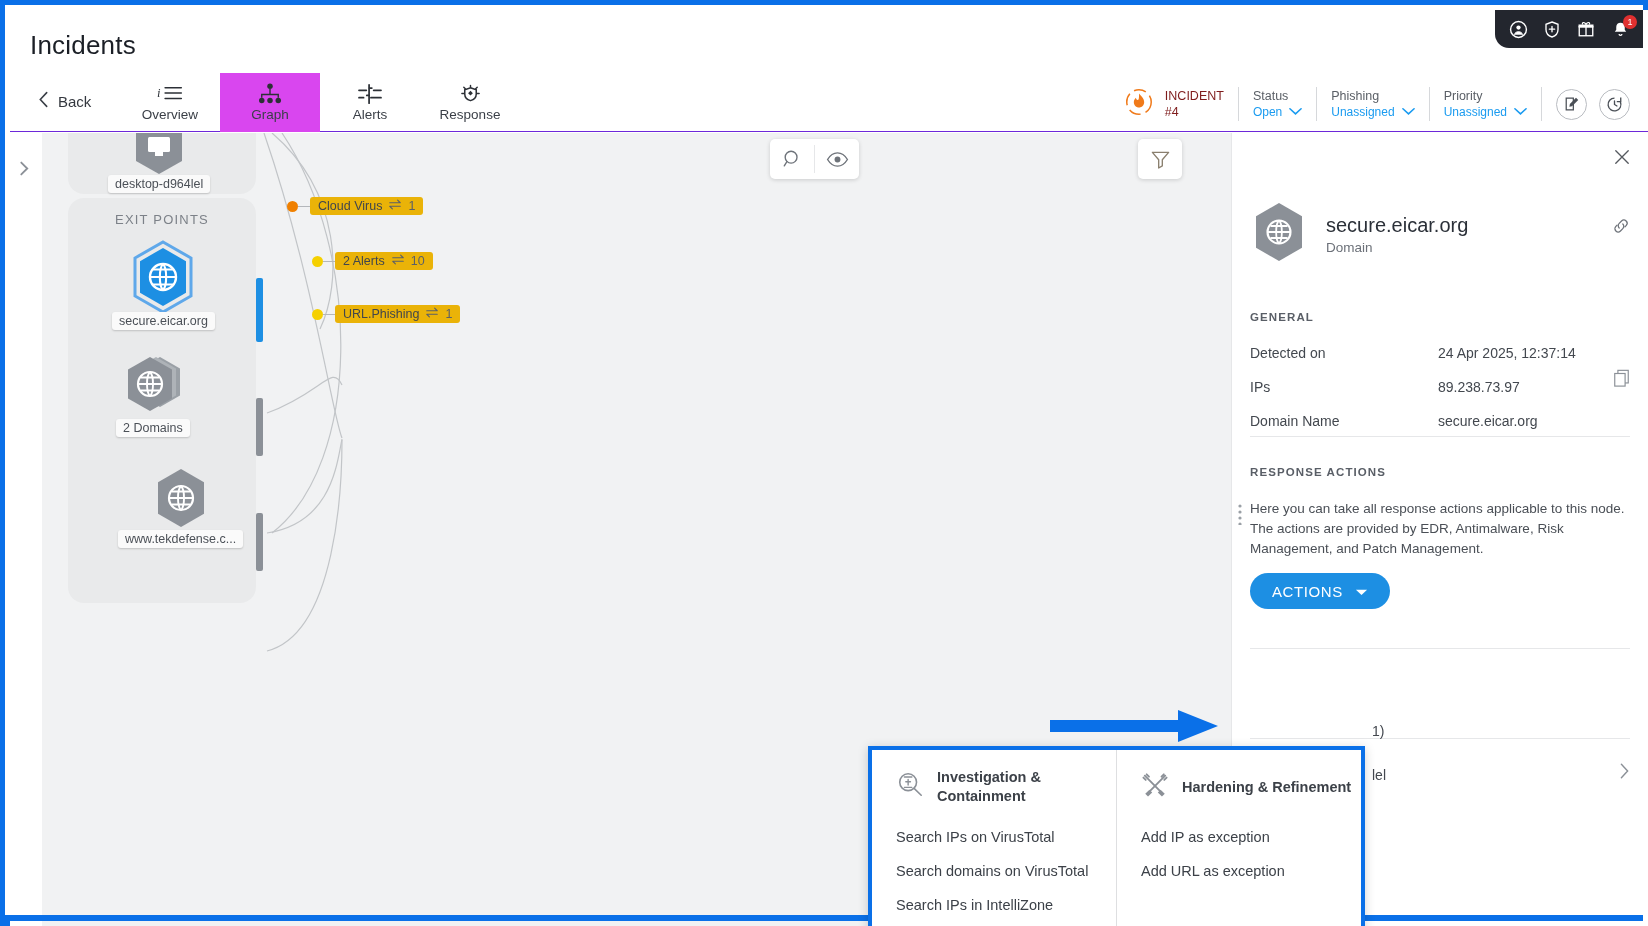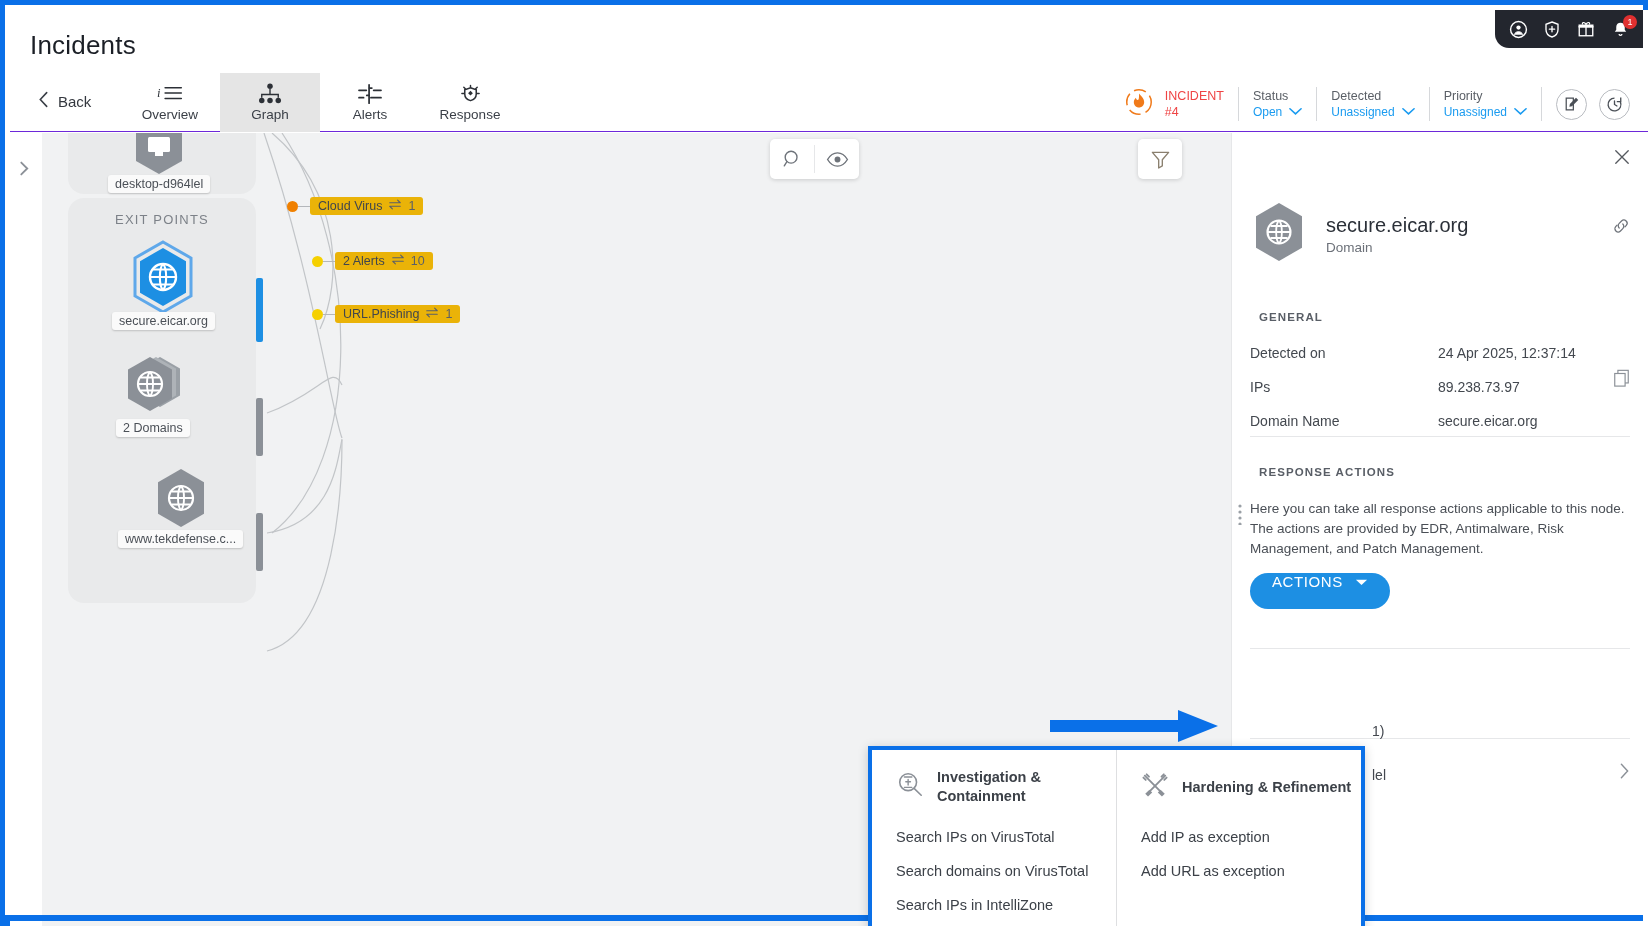--- a/index.html
+++ b/index.html
@@ -54,31 +54,31 @@
     display:flex;align-items:center;gap:9px;
     color:#34383f;font-size:15px;cursor:pointer;
   }
   .tabs{position:absolute;left:110px;top:0;display:flex;height:59px;}
   .tab{
     width:100px;height:59px;
     display:flex;flex-direction:column;align-items:center;justify-content:center;
     gap:2px;cursor:pointer;
     font-size:13.5px;color:#3a3f47;
   }
-  .tab.active{background:#e5e5e5;}
+  .tab.active{background:#d946ef;}
   .tab .ic{height:22px;display:flex;align-items:center;justify-content:center;}
 
   
   #meta{
     position:absolute;right:18px;top:10px;height:42px;
     display:flex;align-items:center;gap:0px;
   }
   .meta-sep{width:1px;height:34px;background:#d6d8db;margin:0 14px;}
   .incident-box{display:flex;align-items:center;gap:10px;}
-  .incident-txt{font-size:12.5px;color:#ef4444;line-height:16px;}
+  .incident-txt{font-size:12.5px;color:#7f1d1d;line-height:16px;}
   .mfield{display:flex;flex-direction:column;gap:2px;}
   .mfield .lbl{font-size:12.5px;color:#5a5f66;}
   .mfield .val{font-size:12px;color:#1a9bf0;display:flex;align-items:center;gap:7px;cursor:pointer;}
   .circ-btn{
     width:29px;height:29px;border-radius:50%;border:1px solid #b9bcc1;
     display:flex;align-items:center;justify-content:center;cursor:pointer;background:#fff;
   }
 
   
   #main{position:absolute;left:0;top:123px;right:0;bottom:0;background:#f1f2f3;}
@@ -130,33 +130,33 @@
   #panel{
     position:absolute;right:0;top:0;width:416px;bottom:0;background:#fff;
     border-left:1px solid #e6e7e9;
   }
   #panel-close{position:absolute;right:18px;top:16px;cursor:pointer;}
   #panel-link{position:absolute;right:18px;top:84px;cursor:pointer;}
   .ent-head{position:absolute;left:18px;top:68px;display:flex;align-items:center;gap:18px;}
   .ent-name{font-size:20px;color:#2b3038;}
   .ent-type{font-size:13.5px;color:#6c7179;margin-top:3px;}
   .sec-label{
-    font-size:11.5px;color:#595e66;letter-spacing:1.1px;font-weight:bold;margin-left:9px;
+    font-size:11.5px;color:#595e66;letter-spacing:1.1px;font-weight:bold;
   }
   .kv{display:flex;font-size:14px;color:#3e434a;margin-bottom:18px;gap:12px;}
   .kv .k{width:176px;color:#43484f;}
   .kv .v{flex:1;color:#43484f;}
   .hr{height:1px;background:#e6e7e9;}
   #copy-ip{position:absolute;right:18px;top:236px;cursor:pointer;}
   .drag-dots{position:absolute;left:5px;top:370px;}
   .ra-desc{font-size:13.5px;color:#4a4f56;line-height:20px;}
   #actions-btn{
     margin-top:14px;background:#1d8fe3;color:#fff;border:none;border-radius:22px;
     height:36px;padding:0 22px;font-size:15px;letter-spacing:.6px;cursor:pointer;
-    display:inline-flex;align-items:flex-start;gap:12px;font-family:"Liberation Sans",sans-serif;
+    display:inline-flex;align-items:center;gap:12px;font-family:"Liberation Sans",sans-serif;
   }
   .panel-hidden-row{font-size:14px;color:#43484f;}
 
   
   #arrow{position:absolute;left:1040px;top:575px;z-index:55;}
 
   
   #dropdown{
     position:absolute;left:858px;top:613px;width:497px;height:228px;
     background:#fff;border:4px solid #0a70e8;box-sizing:border-box;z-index:70;
@@ -295,21 +295,21 @@
             <svg width="13" height="9" viewBox="0 0 14 9">
                   <path d="M1 1.5L7 7l6-5.5" fill="none" stroke="#1a9bf0" stroke-width="1.7" stroke-linecap="round"></path>
                 </svg>
           </span>
         </div>
       </div>
 
       <div class="meta-sep"></div>
 
       <div class="mfield">
-        <div class="lbl">Detected</div>
+        <div class="lbl">Phishing</div>
         <div class="val">
           <span>Unassigned</span>
           <span>
             <svg width="13" height="9" viewBox="0 0 14 9">
                   <path d="M1 1.5L7 7l6-5.5" fill="none" stroke="#1a9bf0" stroke-width="1.7" stroke-linecap="round"></path>
                 </svg>
           </span>
         </div>
       </div>
 

